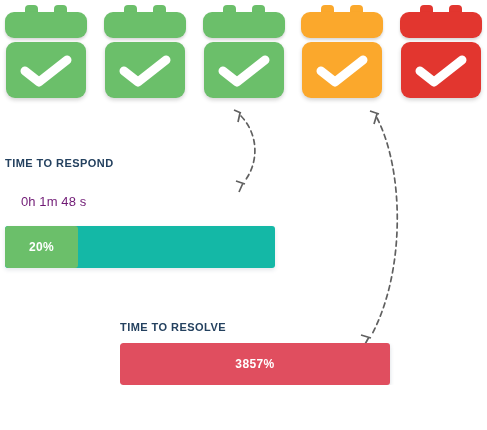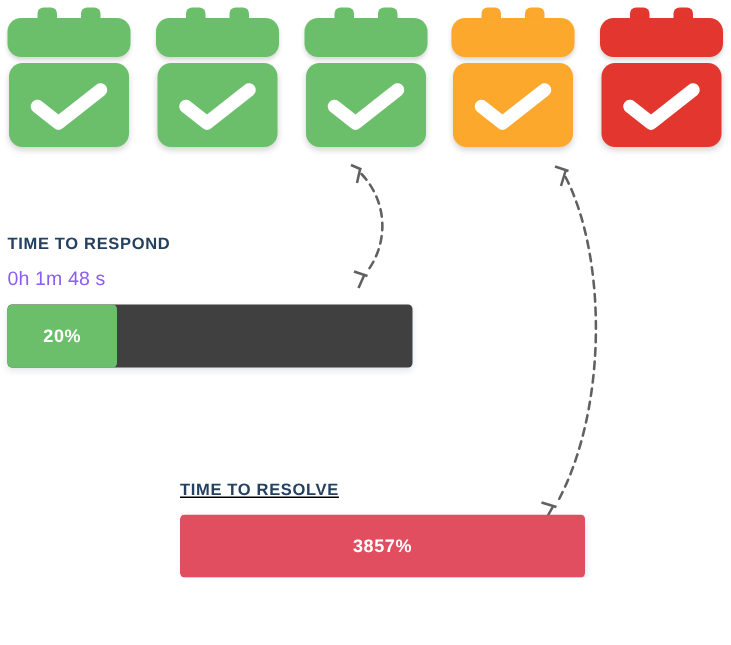--- a/index.html
+++ b/index.html
@@ -72,34 +72,34 @@
     left: 0;
     top: 0;
     width: 487px;
     height: 430px;
     pointer-events: none;
   }
 
   
   .metric-block { position: absolute; }
   #metric-respond { left: 5px; top: 156px; width: 275px; }
-  #metric-resolve { left: 120px; top: 320px; width: 270px; text-decoration: underline; }
+  #metric-resolve { left: 120px; top: 320px; width: 270px; }
 
   .metric-title {
     font-size: 11px;
     font-weight: bold;
     letter-spacing: 0.45px;
     color: #24415f;
     margin: 0;
     line-height: 14px;
   }
   .metric-value {
     font-size: 13px;
-    color: #8b5cf6;
-    margin: 0;
+    color: #701a75;
+    margin: 16px;
     line-height: 16px;
     padding-top: 8px;
     letter-spacing: 0.1px;
   }
 
   .metric-bar-track {
     position: relative;
     margin-top: 9px;
     height: 42px;
     background: #eceff3;
@@ -206,21 +206,21 @@
   <g>
     <path d="M377 118 C 404 170, 406 272, 371 336" fill="none" stroke="#606060" stroke-width="1.7" stroke-dasharray="5,4" stroke-linecap="round"></path>
     <path d="M370 111 L379 114 M374 124 L377 114" fill="none" stroke="#606060" stroke-width="1.7" stroke-linecap="butt"></path>
     <path d="M361 335 L371 338 M364 346 L369 337" fill="none" stroke="#606060" stroke-width="1.7" stroke-linecap="butt"></path>
   </g>
 </svg>
 
 <div class="metric-block" id="metric-respond">
   <div class="metric-title">TIME TO RESPOND</div>
   <div class="metric-value">0h 1m 48 s</div>
-  <div class="metric-bar-track" style="width: 270px; background: #404040;">
+  <div class="metric-bar-track" style="width: 270px; background: #14b8a6;">
     <div class="metric-bar-fill" id="respond-bar-fill" style="width: 73px; background: rgb(107, 191, 106);">
       <span class="metric-bar-label">20%</span>
     </div>
   </div>
 </div>
 
 <div class="metric-block" id="metric-resolve">
   <div class="metric-title">TIME TO RESOLVE</div>
   <div class="metric-bar-track" style="width: 270px;">
     <div class="metric-bar-fill" id="resolve-bar-fill" style="width: 270px; background: rgb(224, 78, 95);">

